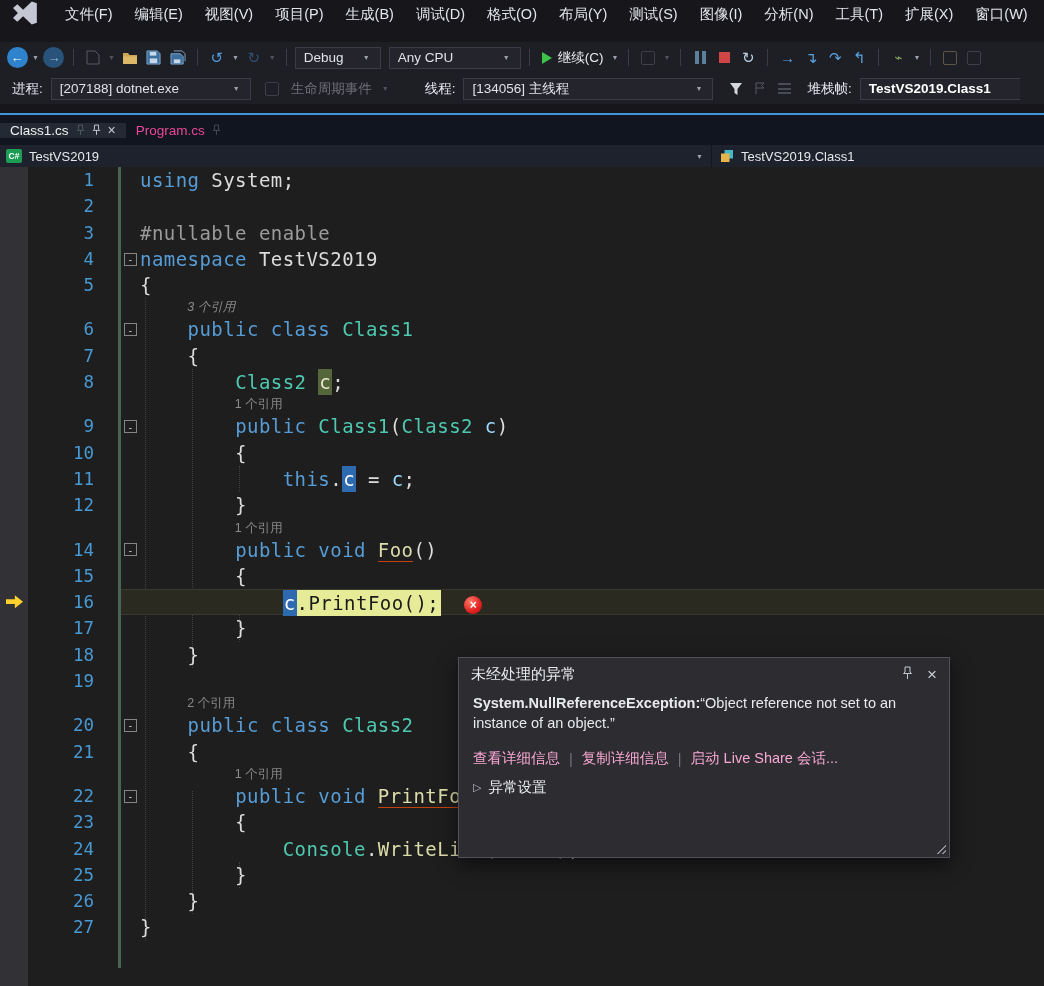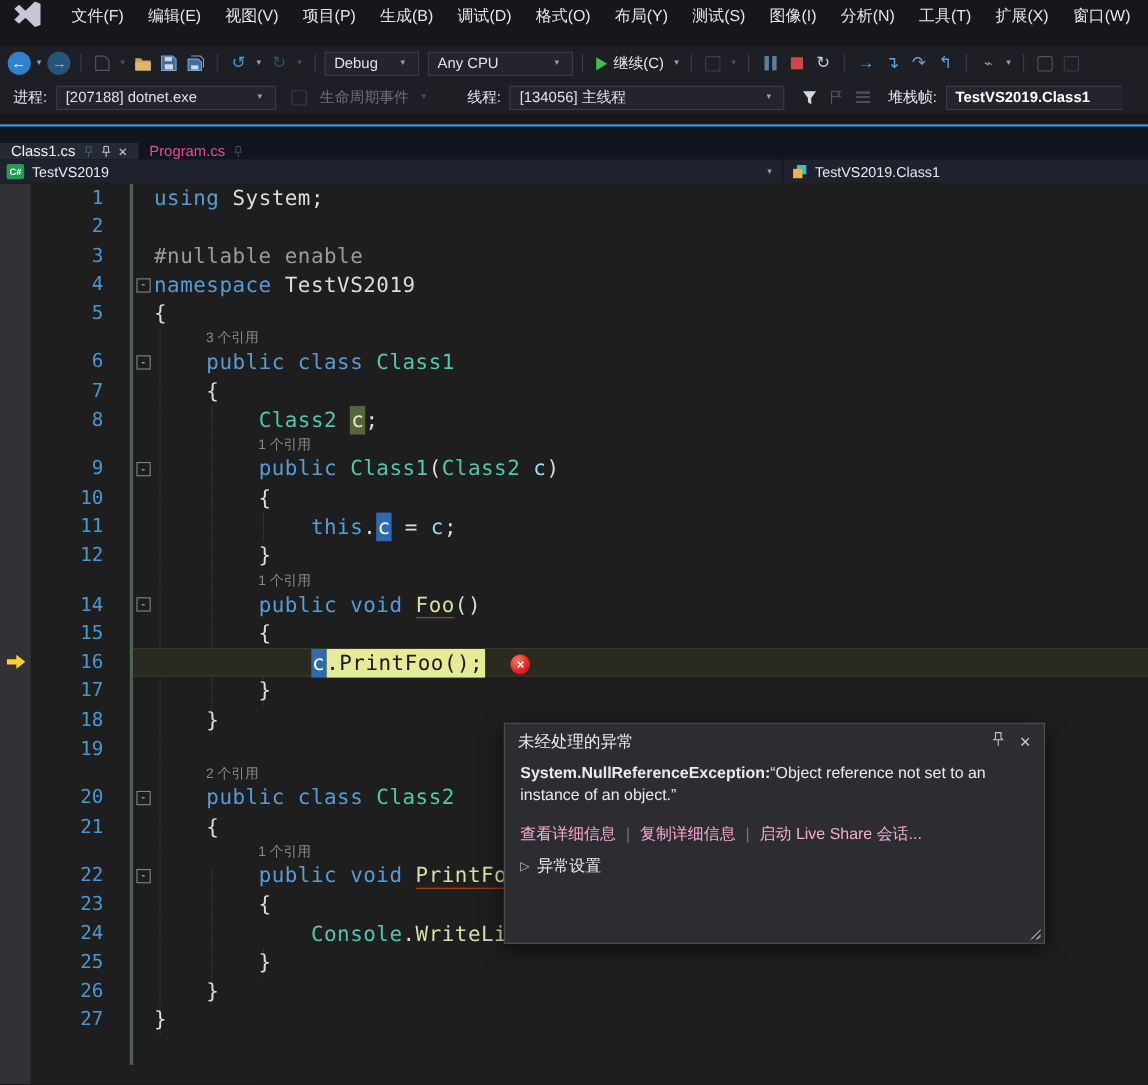--- a/index.html
+++ b/index.html
@@ -26,21 +26,21 @@
   .pausebars{display:flex;gap:3px}
   .pausebars i{width:4px;height:13px;background:#5d7f9e}
   .stopsq{width:11px;height:11px;background:#d04545}
   .lbl{font-size:13.5px;color:#e4e7ec;margin:0 6px;flex:none}
   .lbl.dis{color:#6d7076}
   .mini-icon{width:14px;height:14px;border:1px solid #6a707a;border-radius:2px;flex:none}
   .barsicon{width:13px;height:11px;background:repeating-linear-gradient(#8a909a 0 2px,transparent 2px 4.5px)}
   .filler{height:9px;background:#16161b}
 
   
-  .tabstrip{height:32px;background:#101520;border-top:2px solid #3f96d8;display:flex;align-items:flex-end;overflow:hidden}
+  .tabstrip{height:32px;background:#101520;border-top:2px solid #3f96d8;display:flex;align-items:center;overflow:hidden}
   .tab{display:flex;align-items:center;padding:0 10px;font-size:13.5px;gap:7px}
   .tab.active{background:#242a34;color:#eef0f4}
   .tab.inactive{color:#ec4899}
   .tab .close{font-size:14px;color:#c8ccd2;line-height:1}
 
   
   .navbar{height:22px;background:#1d222c;display:flex;align-items:center;font-size:13px}
   .nav-left{width:712px;display:flex;align-items:center;padding:0 6px;border-right:1px solid #12161e;height:100%}
   .nav-right{flex:1;display:flex;align-items:center;padding:0 8px;height:100%}
   .csicon{width:16px;height:14px;background:#1b9e54;color:#fff;font-size:8.5px;font-weight:bold;display:flex;align-items:center;justify-content:center;border-radius:2px;margin-right:7px;flex:none}
@@ -343,21 +343,21 @@
         <div class="gutter-num">5</div>
         <div class="gutter-gap"></div>
         <div class="gutter-fold"></div>
         <div class="code-cell"><span class="tok-pl">{</span></div>
       </div>
       <div class="lens-row">
         <div class="gutter-glyph"></div>
         <div class="gutter-num"></div>
         <div class="gutter-gap"></div>
         <div class="gutter-fold"></div>
-        <div class="code-cell lens-text" style="padding-left: 47.36px;">3 个引用</div>
+        <div class="code-cell lens-text" style="padding-left: 47.36px; font-style: italic;">3 个引用</div>
       </div>
       <div class="code-row">
         <div class="gutter-glyph"></div>
         <div class="gutter-num">6</div>
         <div class="gutter-gap"></div>
         <div class="gutter-fold">
           <span class="fold-box">-</span>
         </div>
         <div class="code-cell"><span class="tok-pl">    </span><span class="tok-kw">public class</span><span class="tok-pl"> </span><span class="tok-ty">Class1</span></div>
       </div>

